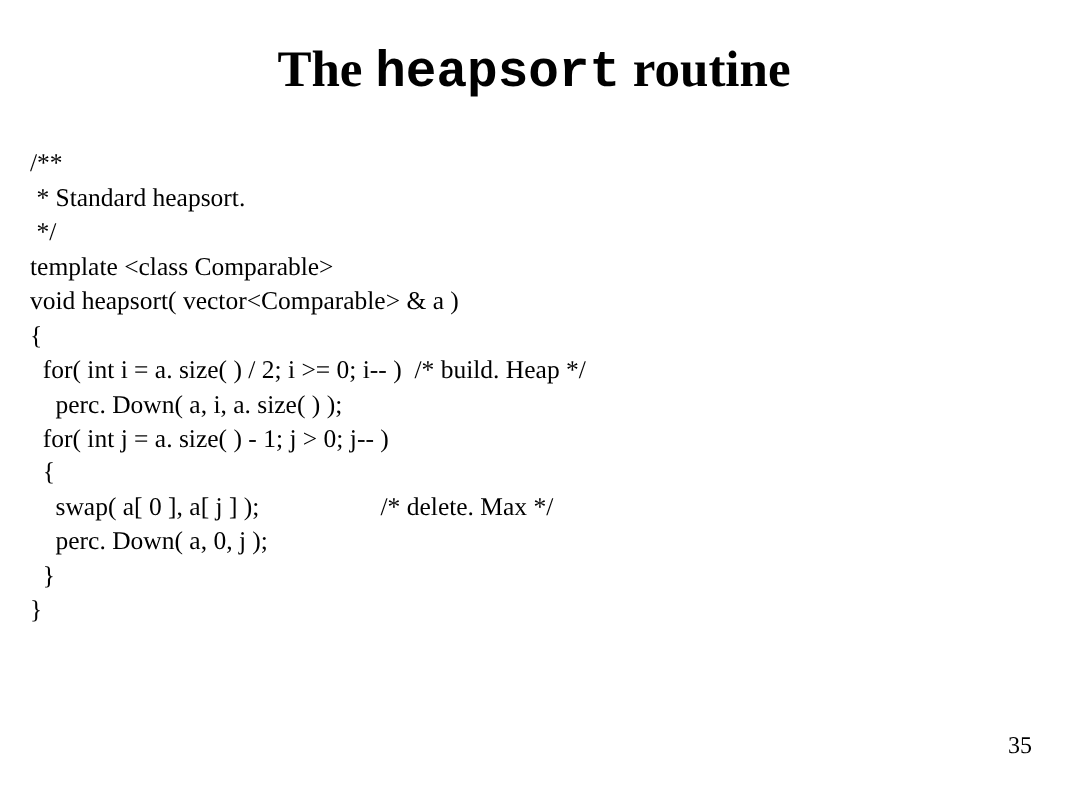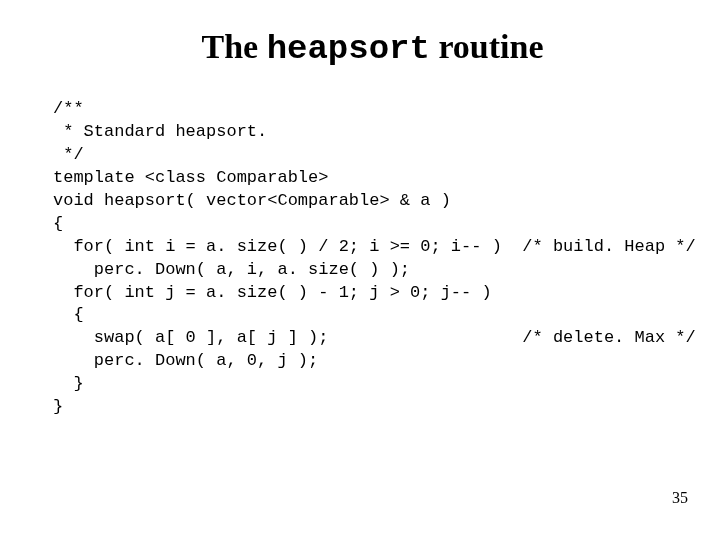--- a/index.html
+++ b/index.html
@@ -10,35 +10,34 @@
     background: #ffffff;
     font-family: "Times New Roman", Times, serif;
     color: #000;
     position: relative;
   }
   .slide {
     width: 712px;
     height: 540px;
     position: relative;
     box-sizing: border-box;
-    padding-left: 33px;
   }
   .title {
     text-align: center;
     font-size: 34px;
     font-weight: bold;
     padding-top: 28px;
     padding-bottom: 10px;
   }
   .title .mono {
     font-family: "Courier New", Courier, monospace;
     font-weight: bold;
   }
   .code {
-    font-family: Liberation Mono, monospace;
+    font-family: Liberation Serif, serif;
     font-size: 17px;
     line-height: 1.35;
     white-space: pre;
     padding: 20px 20px 0 20px;
   }
   .page-number {
     position: absolute;
     right: 24px;
     bottom: 33px;
     font-family: "Times New Roman", Times, serif;

